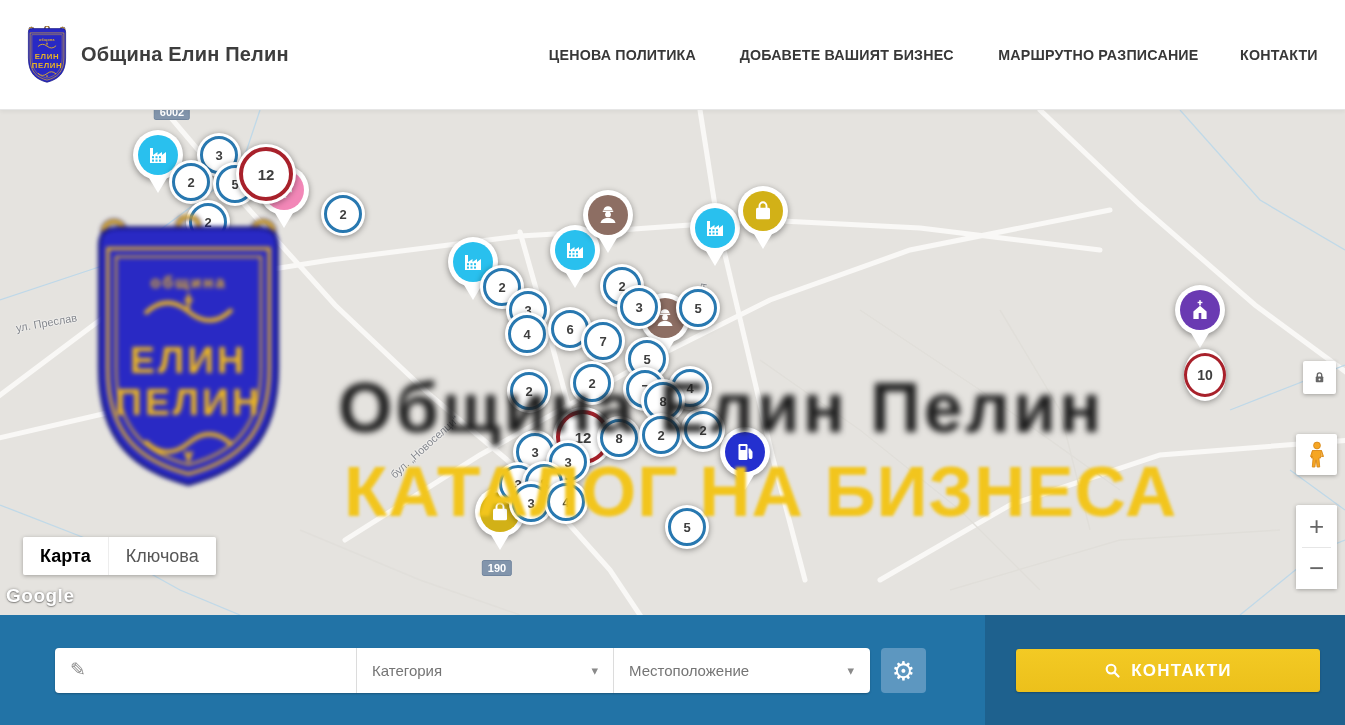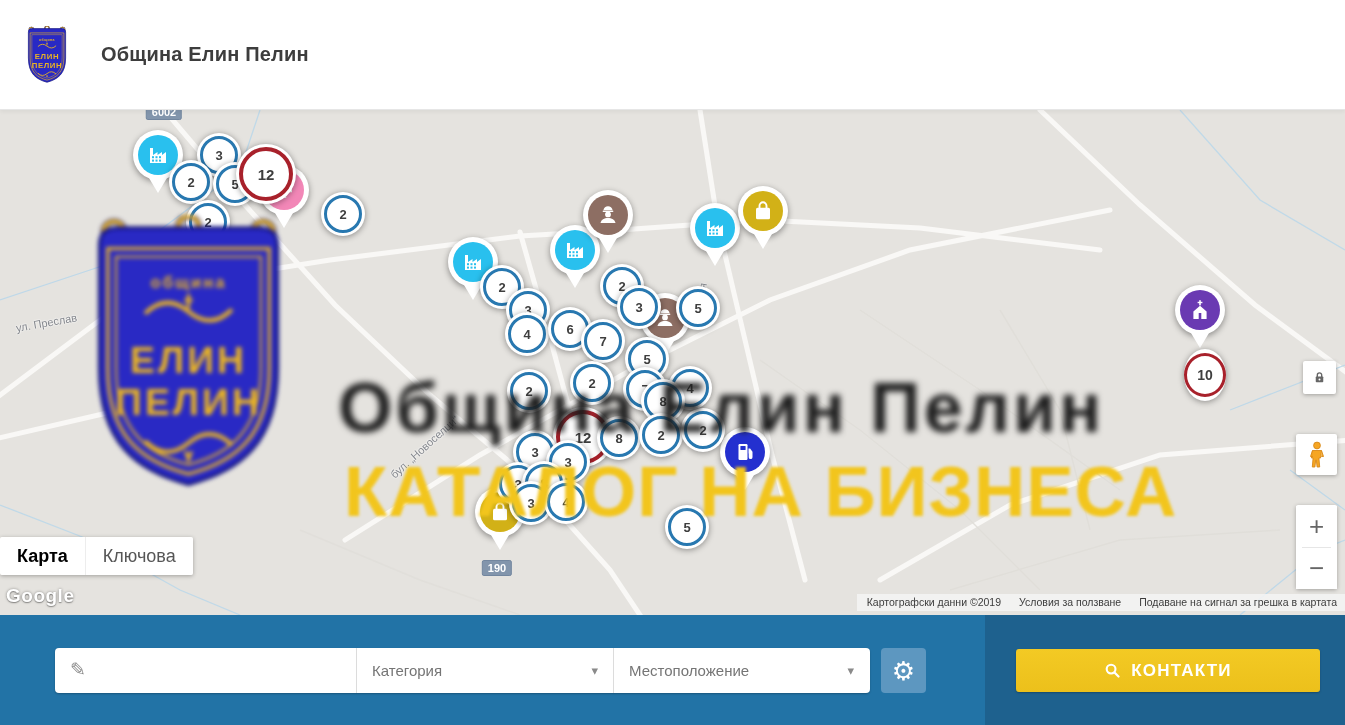--- a/index.html
+++ b/index.html
@@ -6,21 +6,21 @@
   body{
     width:1345px;height:725px;position:relative;overflow:hidden;
     font-family:"Liberation Sans",sans-serif;background:#fff;
   }
   
   .header{
     position:absolute;top:0;left:0;right:0;height:110px;background:#fff;
     border-bottom:1px solid #e6e6e6;box-shadow:0 2px 4px rgba(0,0,0,.05);
     display:flex;align-items:center;padding:0 25px;box-sizing:border-box;z-index:60;
   }
-  .brand{display:flex;align-items:center;gap:32px;}
+  .brand{display:flex;align-items:center;gap:12px;}
   .brand-crest{width:44px;height:58px;}
   .brand-title{font-size:20px;font-weight:bold;color:#3d3d3d;letter-spacing:.2px;}
   .brand-subtitle{font-size:17px;font-weight:bold;color:#e5b500;letter-spacing:.8px;margin-top:3px;}
   .nav{margin-left:auto;display:flex;gap:34px;align-items:center;}
   .nav a{
     text-decoration:none;color:#383838;font-weight:bold;font-size:15px;
     letter-spacing:.2px;white-space:nowrap;transform:scaleX(.95);
   }
   
   .map{
@@ -75,21 +75,21 @@
     color:#1d1d1d;letter-spacing:3px;white-space:nowrap;filter:blur(3.2px);
   }
   .wm-subtitle{
     position:absolute;left:344px;top:242px;font-size:71px;font-weight:bold;
     color:#f2c51d;letter-spacing:1px;white-space:nowrap;filter:blur(1.4px);
     top:341px;
   }
   .wm-crest{position:absolute;left:85px;top:103px;width:207px;height:282px;filter:blur(2px);}
   
   .map-type{
-    position:absolute;left:0;top:427px;display:flex;z-index:20;
+    position:absolute;left:23px;top:427px;display:flex;z-index:20;
     box-shadow:0 1px 4px rgba(0,0,0,.3);border-radius:2px;overflow:hidden;
   }
   .map-type button{
     border:none;background:#fff;height:38px;padding:0 17px;font-size:18px;
     font-family:"Liberation Sans",sans-serif;color:#565656;cursor:pointer;
   }
   .map-type button.active{font-weight:bold;color:#000;}
   .map-type button + button{border-left:1px solid #ededed;}
   .google-logo{
     position:absolute;left:6px;bottom:8px;z-index:20;color:#fff;font-size:19px;
@@ -182,20 +182,26 @@
 
 <div class="header">
   <div class="brand">
     <svg class="brand-crest" viewBox="0 0 200 268">
         <use href="#crest-sym"></use>
       </svg>
     <div>
       <div class="brand-title">Община Елин Пелин</div>
     </div>
   </div>
+  <nav class="nav">
+    <a href="#">ЦЕНОВА ПОЛИТИКА</a>
+    <a href="#">ДОБАВЕТЕ ВАШИЯТ БИЗНЕС</a>
+    <a href="#">МАРШРУТНО РАЗПИСАНИЕ</a>
+    <a href="#">КОНТАКТИ</a>
+  </nav>
 </div>
 
 <div class="map">
   <svg class="roads" width="1345" height="505" viewBox="0 0 1345 505">
     <g stroke="#fbfaf8" stroke-width="5" fill="none" stroke-linecap="round" opacity=".95">
       <path d="M-20 300 L140 180 L330 150 L520 126 L625 120"></path>
       <path d="M160 -5 L245 95 L335 195 L430 285 L525 365 L610 460 L650 520"></path>
       <path d="M345 430 L480 345 L640 255 L770 190 L910 140 L1110 100"></path>
       <path d="M520 122 L552 235 L575 320 L560 400"></path>
       <path d="M700 0 L718 115 L745 230 L772 345 L805 470"></path>
@@ -215,21 +221,21 @@
       <path d="M0 190 L120 150 L240 60 L260 0"></path>
       <path d="M0 395 L90 430 L180 480 L240 505"></path>
       <path d="M1180 0 L1260 90 L1345 140"></path>
       <path d="M1230 300 L1345 255"></path>
       <path d="M1290 360 L1345 400"></path>
       <path d="M1240 505 L1320 440 L1345 430"></path>
     </g>
   </svg>
 
   <div id="labels-layer">
-      <div class="road-label" style="left: 164px; top: 2px; text-align: right;">6002</div>
+      <div class="road-label" style="left: 172px; top: 2px; text-align: right;">6002</div>
       <div class="road-label" style="left: 497px; top: 458px;">190</div>
       <div class="street-label" style="left: 16px; top: 212px; transform: rotate(-10deg);">ул. Преслав</div>
       <div class="street-label" style="left: 392px; top: 360px; transform: rotate(-42deg);">бул. „Новоселци“</div>
       <div class="street-label" style="left: 700px; top: 185px; transform: rotate(-80deg);">ция</div>
     </div>
   <div class="markers" id="markers-layer">
       <div class="pin" style="left: 158px; top: 45px; --pin: #29c0ee;">
         <div class="pin-inner">
           <svg viewBox="0 0 24 24">
             <path fill="#fff" d="M4 20V5h3v7l4.5-3v3L16 9v3l4-3v11H4z"></path>
@@ -455,25 +461,20 @@
       </svg>
     <div class="wm-title">Община Елин Пелин</div>
     <div class="wm-subtitle">КАТАЛОГ НА БИЗНЕСА</div>
   </div>
 
   <div class="map-type">
     <button class="active">Карта</button>
     <button>Ключова</button>
   </div>
   <div class="google-logo">Google</div>
-  <div class="attribution">
-    <span>Картографски данни ©2019</span>
-    <span>Условия за ползване</span>
-    <span>Подаване на сигнал за грешка в картата</span>
-  </div>
 
   <div class="ctl-box ctl-lock">
     <svg width="15" height="15" viewBox="0 0 24 24">
       <path d="M8.5 11V8a3.5 3.5 0 0 1 7 0v3" fill="none" stroke="#666" stroke-width="2.2"></path>
       <rect x="6" y="10.5" width="12" height="9" rx="1.2" fill="#666"></rect>
       <circle cx="12" cy="15" r="1.6" fill="#fff"></circle>
     </svg>
   </div>
   <div class="ctl-box ctl-pegman">
     <svg width="24" height="28" viewBox="0 0 24 28">

